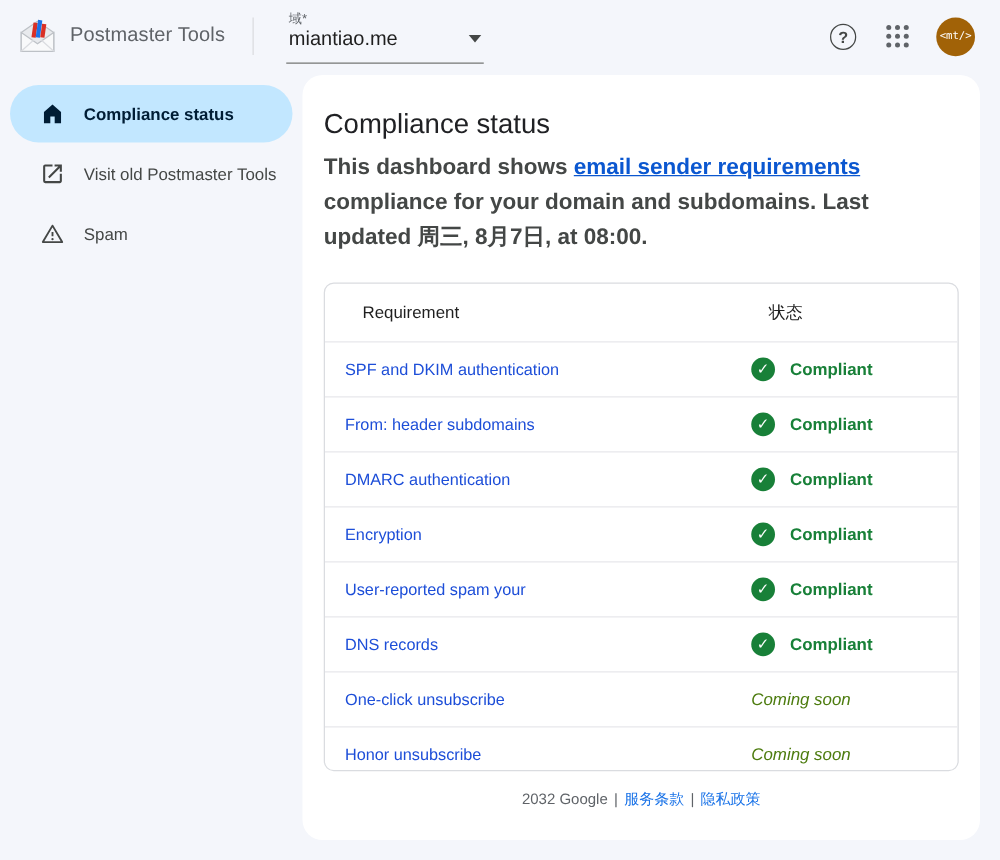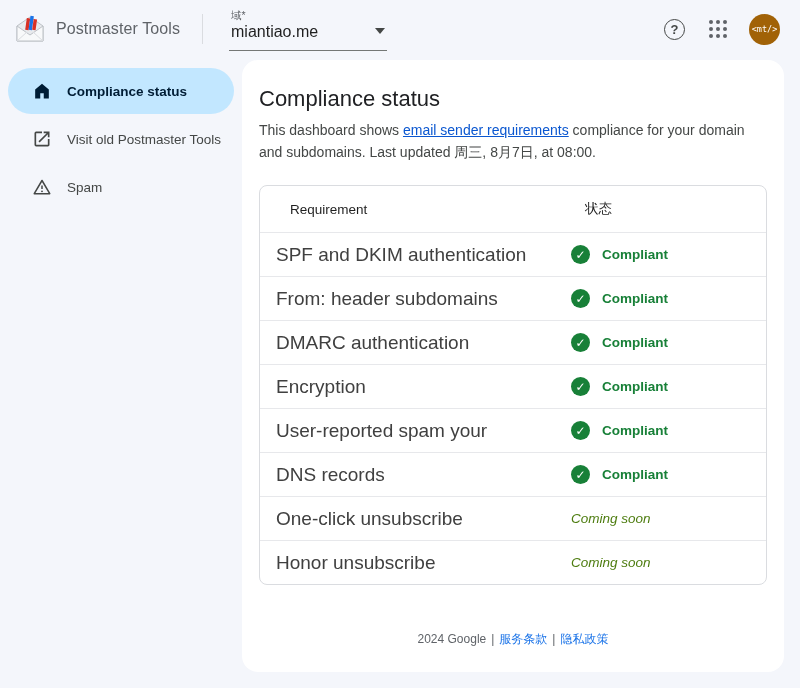--- a/index.html
+++ b/index.html
@@ -62,28 +62,28 @@
   .nav-icon { width:20px; height:20px; display:flex; align-items:center; justify-content:center; flex:0 0 20px; }
   .nav-icon svg { width:20px; height:20px; display:block; }
 
   
   .card {
     flex:1; background:#fff; border-radius:16px;
     margin:2px 16px 16px 0; padding:26px 17px 18px 17px;
     display:flex; flex-direction:column; min-height:0;
   }
   .page-title { font-size:22px; font-weight:normal; color:#202124; margin-bottom:8px; }
-  .page-desc { font-size:14px; color:#444746; line-height:1.55; max-width:540px; margin-bottom:22px; }
+  .page-desc { font-size:18px; color:#444746; line-height:1.55; max-width:540px; margin-bottom:22px;font-weight:bold; }
   .page-desc a { color:#0b57d0; text-decoration:underline; cursor:pointer; }
 
   
   .compliance-table { border:1px solid #dadce0; border-radius:8px; overflow:hidden; background:#fff; }
-  .t-row { display:flex; align-items:center; height:44px; border-top:1px solid #e7e8eb; }
+  .t-row { display:flex; align-items:center; height:44px; border-top:1px solid #e7e8eb;gap:30px; }
   .t-row.header { height:46px; border-top:none; }
-  .t-cell-req { flex:0 0 311px; padding-left:16px; font-size:19px; color:#404040; }
+  .t-cell-req { flex:0 0 311px; padding-left:16px; font-size:13px; color:#1d4ed8; }
   .t-cell-status { flex:1; display:flex; align-items:center; gap:12px; font-size:13.5px; }
   .t-row.header .t-cell-req, .t-row.header .t-cell-status { color:#1f1f1f; font-size:13.5px; }
   .check-circle {
     width:19px; height:19px; border-radius:50%; background:#188038;
     color:#fff; display:flex; align-items:center; justify-content:center;
     font-size:12px; font-weight:bold; flex:0 0 19px;
   }
   .status-compliant { color:#188038; font-weight:bold; }
   .status-pending { color:#4d7c0f;font-style:italic; }
 
@@ -238,16 +238,16 @@
           <div class="t-row">
             <div class="t-cell-req">Honor unsubscribe</div>
             <div class="t-cell-status">
               <span class="status-pending">Coming soon</span>
             </div>
           </div>
         </div>
     </div>
 
     <div class="card-footer">
-      <span>2024 Google</span><span class="sep">|</span><a>服务条款</a><span class="sep">|</span><a>隐私政策</a>
+      <span>2032 Google</span><span class="sep">|</span><a>服务条款</a><span class="sep">|</span><a>隐私政策</a>
     </div>
   </div>
 </div>
 
 </body></html>

